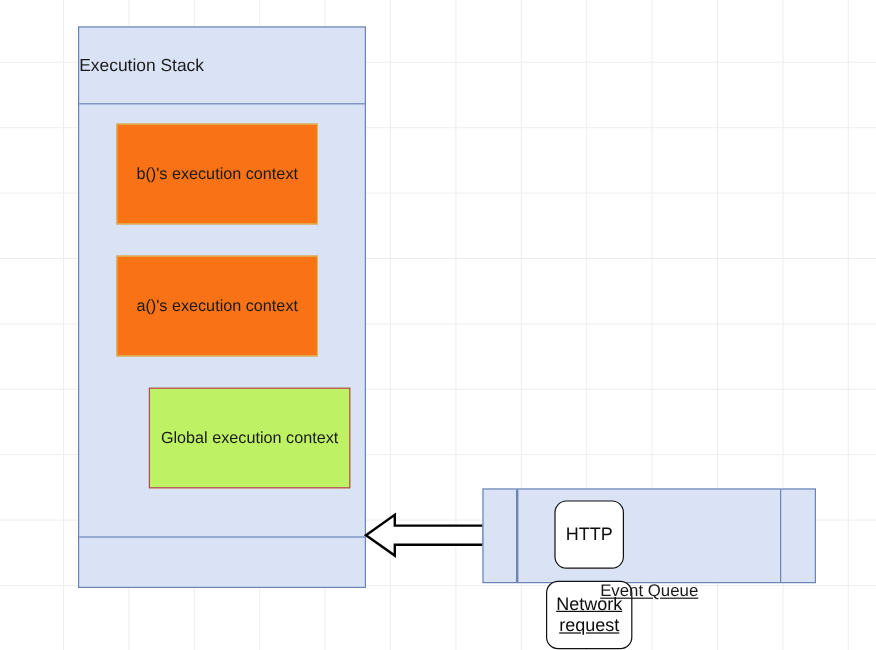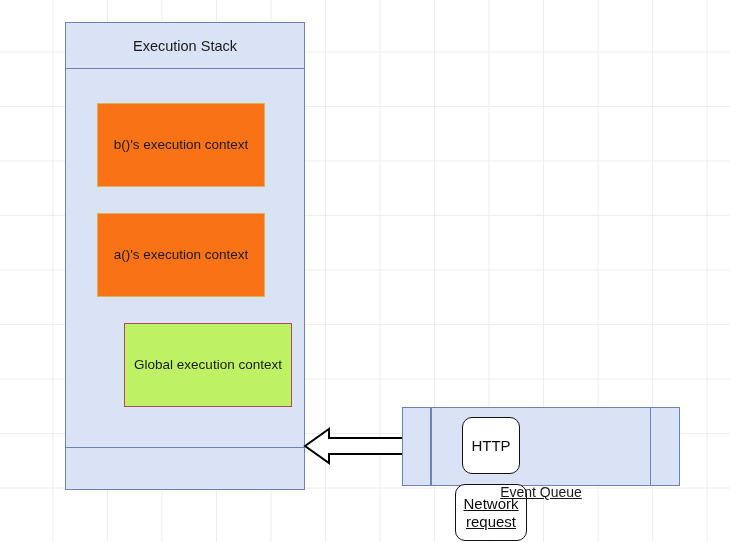--- a/index.html
+++ b/index.html
@@ -35,26 +35,25 @@
     height: 468px;
     background: #dae3f5;
     border: 1.5px solid #6b84b5;
     box-sizing: border-box;
   }
   .exec-stack-header {
     position: absolute;
     left: 0;
     top: 0;
     width: 100%;
-    height: 46px;
+    height: 64px;
     border-bottom: 1.5px solid #6b84b5;
     box-sizing: border-box;
     display: flex;
     align-items: center;
-    justify-content: center;
   }
   .exec-stack-header span {
     font-size: 14.5px;
     color: #1a1a1a;
   }
   .exec-stack-footer {
     position: absolute;
     left: 0;
     bottom: 0;
     width: 100%;

